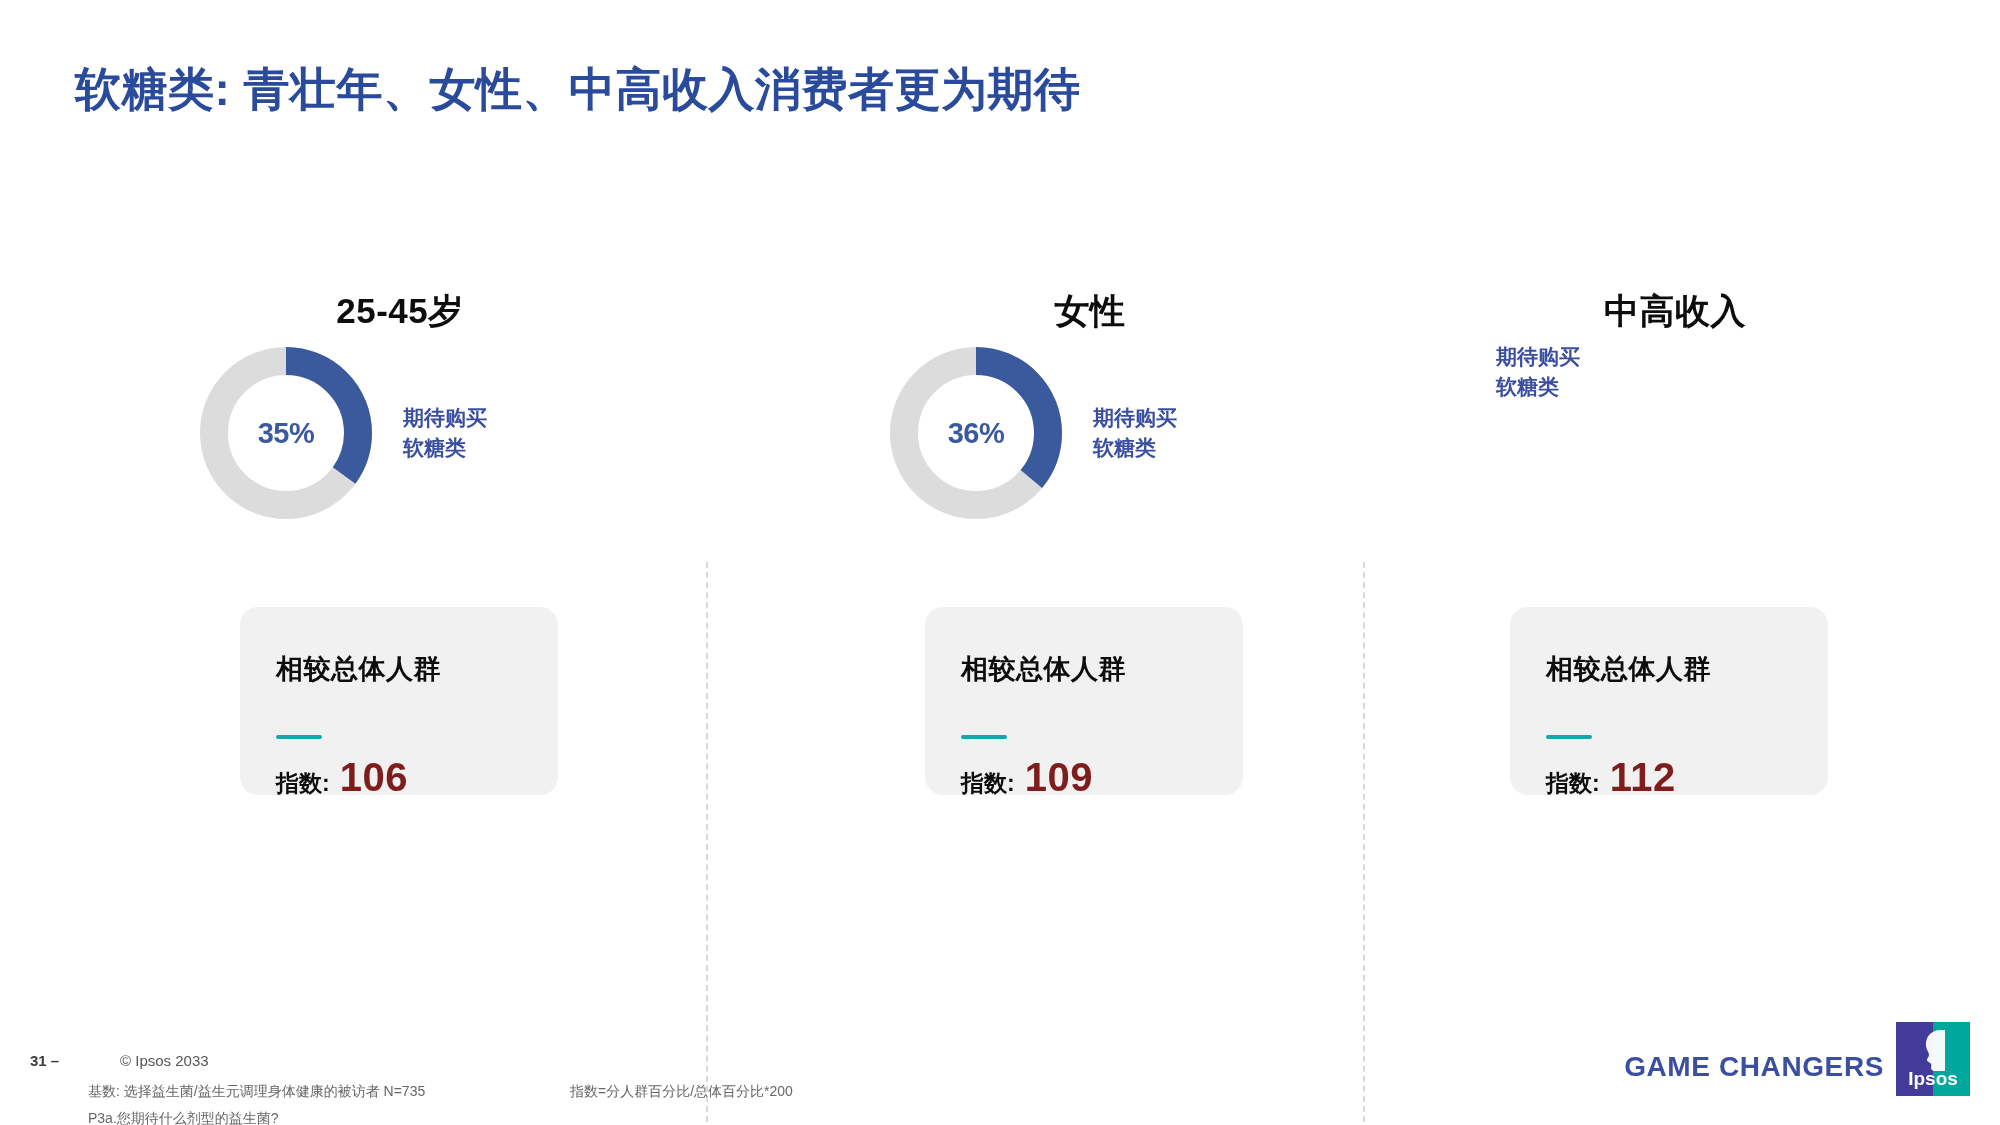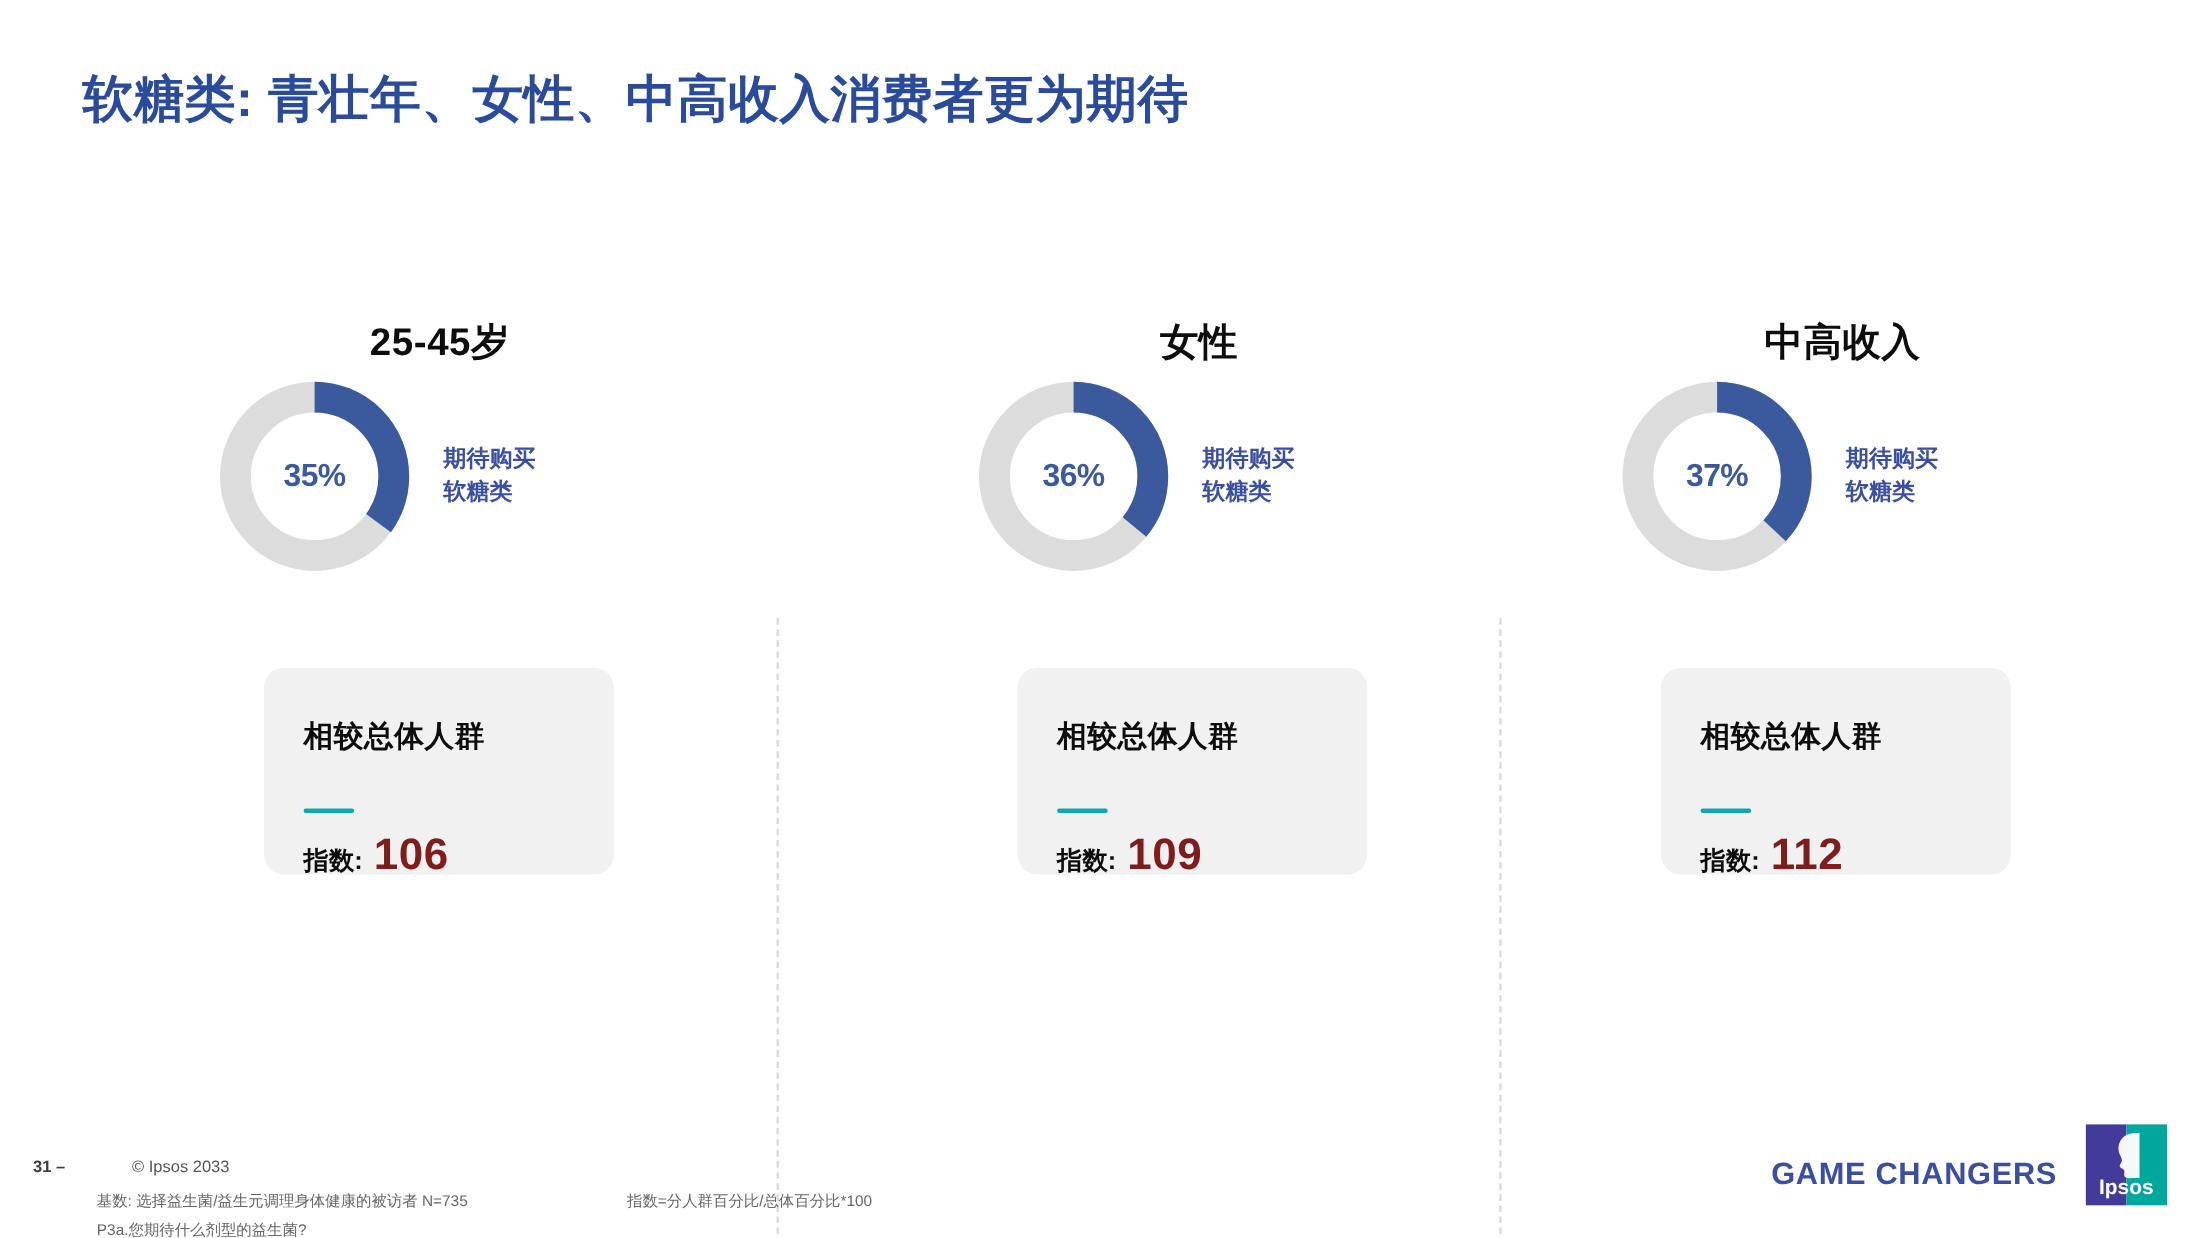--- a/index.html
+++ b/index.html
@@ -211,21 +211,21 @@
     right: 30px;
     top: 1022px;
     display: flex;
     align-items: center;
   }
   .brand-text {
     font-size: 28px;
     font-weight: bold;
     color: #3B4FA0;
     letter-spacing: 0.6px;
-    margin-right: 26px;
+    margin-right: 12px;
   }
   .ipsos-logo {
     position: relative;
     width: 74px;
     height: 89px;
     flex: 0 0 auto;
   }
 </style>
 </head>
 <body>
@@ -285,27 +285,20 @@
         <span class="card-index-label">指数:</span>
         <span class="card-index-value">109</span>
       </div>
     </div>
   </div>
 
   <div class="column col-2">
     <div class="col-header">中高收入</div>
 
     <div class="donut-wrap">
-      <div class="donut">
-        <svg width="182" height="182" viewBox="0 0 182 182" aria-hidden="true">
-          <circle cx="91" cy="91" r="72" fill="none" stroke="#DCDCDC" stroke-width="28"></circle>
-          <circle id="arc-2" cx="91" cy="91" r="72" fill="none" stroke="#3B5A9E" stroke-width="28" stroke-dasharray="167.38 285.01" transform="rotate(-90 91 91)"></circle>
-        </svg>
-        <div class="donut-center">37%</div>
-      </div>
       <div class="donut-label">
         <div>期待购买</div>
         <div>软糖类</div>
       </div>
     </div>
 
     <div class="index-card">
       <div class="card-title">相较总体人群</div>
       <div class="card-rule"></div>
       <div class="card-index-row">
@@ -316,21 +309,21 @@
   </div>
 
   <div class="divider divider-1"></div>
   <div class="divider divider-2"></div>
 </div>
 
 <div class="footer">
   <div class="page-num">31 –</div>
   <div class="copyright">© Ipsos 2033</div>
   <div class="foot-base">基数: 选择益生菌/益生元调理身体健康的被访者  N=735</div>
-  <div class="foot-index-def">指数=分人群百分比/总体百分比*100</div>
+  <div class="foot-index-def">指数=分人群百分比/总体百分比*200</div>
   <div class="foot-question">P3a.您期待什么剂型的益生菌?</div>
 </div>
 
 <div class="brand">
   <div class="brand-text">GAME CHANGERS</div>
   <div class="ipsos-logo">
     <svg width="74" height="74" viewBox="0 0 74 74" aria-hidden="true">
       <rect x="0" y="0" width="37" height="74" fill="#433B9A"></rect>
       <rect x="37" y="0" width="37" height="74" fill="#00A79D"></rect>
       <path d="M45 8 C34 8 29 16 30 24 C30.5 28 33 30 33 33 C33 35 31 36 31 38 C31 40 34 40 35 42 C36 44 34 46 36 48 C37.5 49.5 41 49 43 49 L49 49 L49 8 Z" fill="#FFFFFF" opacity="0.95"></path>

